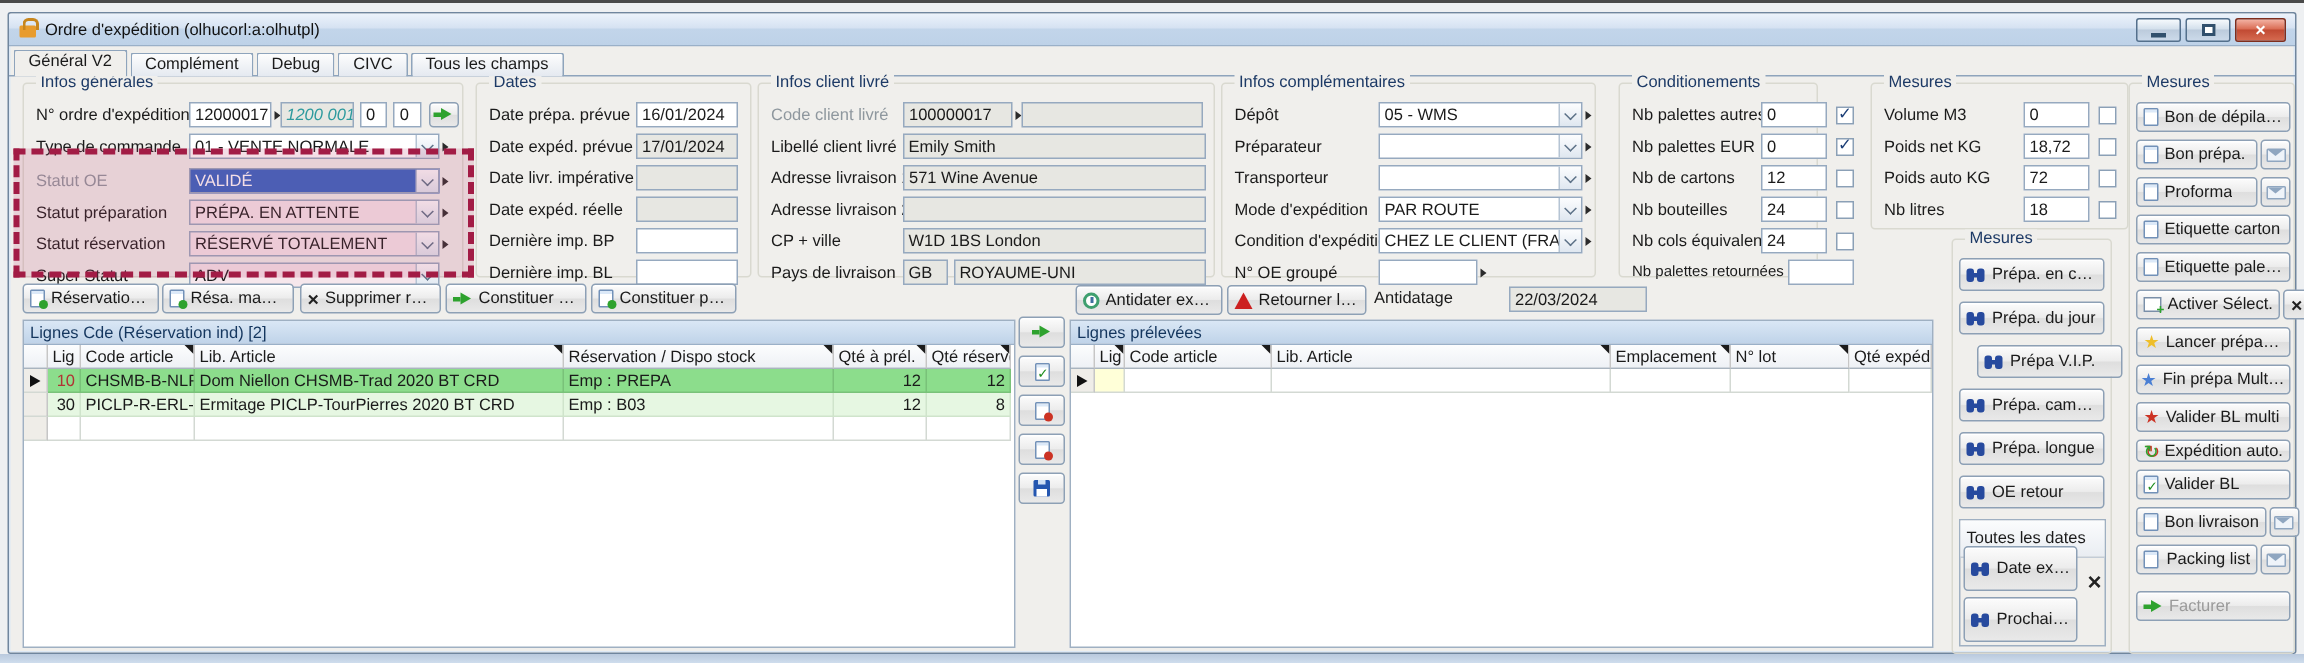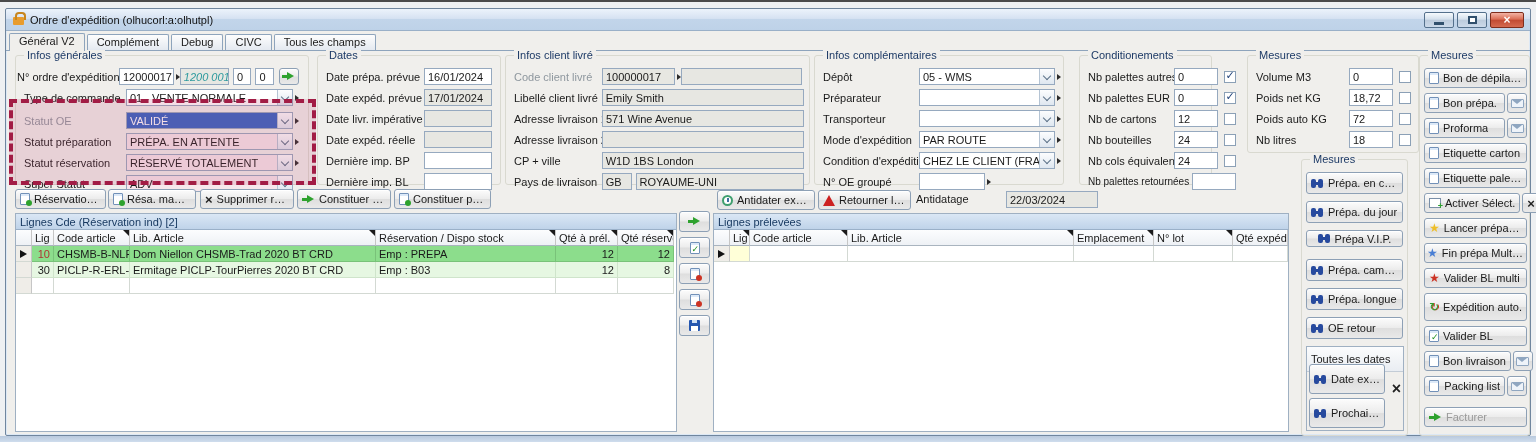--- a/index.html
+++ b/index.html
@@ -14,21 +14,21 @@
   .ic-lock{position:relative;width:11px;height:8px;background:#e89c2e;border-radius:1px;margin-top:3px}
   .ic-lock::before{content:"";position:absolute;left:2px;top:-5px;width:7px;height:6px;border:2px solid #c7861e;border-bottom:none;border-radius:4px 4px 0 0}
   .winbtns{position:absolute;right:6px;top:3px;display:flex;gap:3px}
   .wbtn{width:30px;height:16px;border:1px solid #54708c;border-radius:2px;background:linear-gradient(#f6fafd,#d4e0ec 45%,#bccbdc 50%,#ccdaea);display:flex;align-items:center;justify-content:center;cursor:pointer}
   .wbtn.close{width:34px;background:linear-gradient(#f3b3a4,#da6d55 45%,#c14a33 50%,#d56a50);border-color:#7e2d1d}
   .g-min{width:10px;height:3px;background:#31506d;margin-top:6px}
   .g-rst{width:9px;height:8px;border:2px solid #31506d;background:#fff}
   .g-cls{color:#fff;font-weight:bold;font-size:12px;line-height:10px}
   .g-cls::after{content:"×"}
   
-  .tabbar{position:absolute;left:3px;top:24px;height:18px;display:flex;align-items:center;gap:2px;z-index:3}
+  .tabbar{position:absolute;left:3px;top:24px;height:18px;display:flex;align-items:flex-end;gap:2px;z-index:3}
   .tab{height:16px;line-height:15px;padding:0 9px;border:1px solid #8ea4bc;border-bottom:none;border-radius:2px 2px 0 0;background:linear-gradient(#fdfdfd,#e4e9f0);cursor:pointer;white-space:nowrap}
   .tab.active{height:18px;background:#f0efec;position:relative;z-index:4}
   .tabline{position:absolute;left:0;top:41px;width:100%;border-top:1px solid #8ea4bc}
   
   .grp{position:absolute;border:1px solid #d9d9d0;border-radius:3px}
   .grp .cap{position:absolute;top:-7px;left:8px;background:#f0efec;padding:0 3px;color:#1d3a66;white-space:nowrap}
   .frow{position:absolute;height:17px;display:flex;align-items:center}
   .lbl{white-space:nowrap}
   .lbl.dis{color:#8e979e}
   .fld{height:17px;border:1px solid #96a9bf;background:#fff;padding:1px 3px;display:flex;align-items:center;white-space:nowrap;overflow:hidden}
@@ -124,21 +124,21 @@
       <span class="tab active">Général V2</span>
       <span class="tab">Complément</span>
       <span class="tab">Debug</span>
       <span class="tab">CIVC</span>
       <span class="tab">Tous les champs</span>
     </div>
     <div class="tabline"></div>
 
     <div class="grp" style="left:9px;top:46px;width:294px;height:130px">
       <span class="cap">Infos générales</span>
-      <div class="frow" style="left:1px;top:12px;width:282px">
+      <div class="frow" style="left:8px;top:12px;width:282px">
         <span class="lbl" style="width:102px">N° ordre d'expédition</span>
         <span class="fld" style="width:57px">12000017</span>
         <span class="mk"></span>
         <span class="fld gray ref" style="width:51px">1200 0017</span>
         <span class="fld" style="width:19px;margin-left:4px">0</span>
         <span class="fld" style="width:19px;margin-left:4px">0</span>
         <span class="btn" style="width:20px;height:17px;margin-left:5px">
             <span class="i-arrow"></span>
           </span>
       </div>
@@ -457,21 +457,21 @@
     <div class="grp" style="left:1295px;top:150px;width:107px;height:277px">
       <span class="cap">Mesures</span>
       <div class="btn" style="position:absolute;left:4px;top:12px;width:97px;height:22px;justify-content:flex-start">
           <span class="i-bino"></span>
           <span class="t">Prépa. en cours</span>
         </div>
       <div class="btn" style="position:absolute;left:4px;top:41px;width:97px;height:22px;justify-content:flex-start">
           <span class="i-bino"></span>
           <span class="t">Prépa. du jour</span>
         </div>
-      <div class="btn" style="position:absolute;left:4px;top:70px;width:97px;height:17px;justify-content:center">
+      <div class="btn" style="position:absolute;left:16px;top:70px;width:97px;height:22px;justify-content:flex-start">
           <span class="i-bino"></span>
           <span class="t">Prépa V.I.P.</span>
         </div>
       <div class="btn" style="position:absolute;left:4px;top:99px;width:97px;height:22px;justify-content:flex-start">
           <span class="i-bino"></span>
           <span class="t">Prépa. campagne</span>
         </div>
       <div class="btn" style="position:absolute;left:4px;top:128px;width:97px;height:22px;justify-content:flex-start">
           <span class="i-bino"></span>
           <span class="t">Prépa. longue</span>
@@ -541,21 +541,21 @@
             <span class="t">Lancer prépa V2</span>
           </div>
         <div class="btn" style="height:20px;justify-content:flex-start;padding:0 2px">
             <span class="i-star b"></span>
             <span class="t">Fin prépa Multiligne</span>
           </div>
         <div class="btn" style="height:20px;justify-content:flex-start">
             <span class="i-star r"></span>
             <span class="t">Valider BL multi</span>
           </div>
-        <div class="btn" style="height:28px;justify-content:center">
+        <div class="btn" style="height:15px;justify-content:center">
             <span class="i-ref"></span>
             <span class="t">Expédition auto.</span>
           </div>
         <div class="btn" style="height:20px;justify-content:flex-start">
             <span class="i-doc chk"></span>
             <span class="t">Valider BL</span>
           </div>
         <div style="display:flex;gap:2px">
           <div class="btn" style="height:20px;flex:1;justify-content:flex-start">
               <span class="i-doc"></span>

